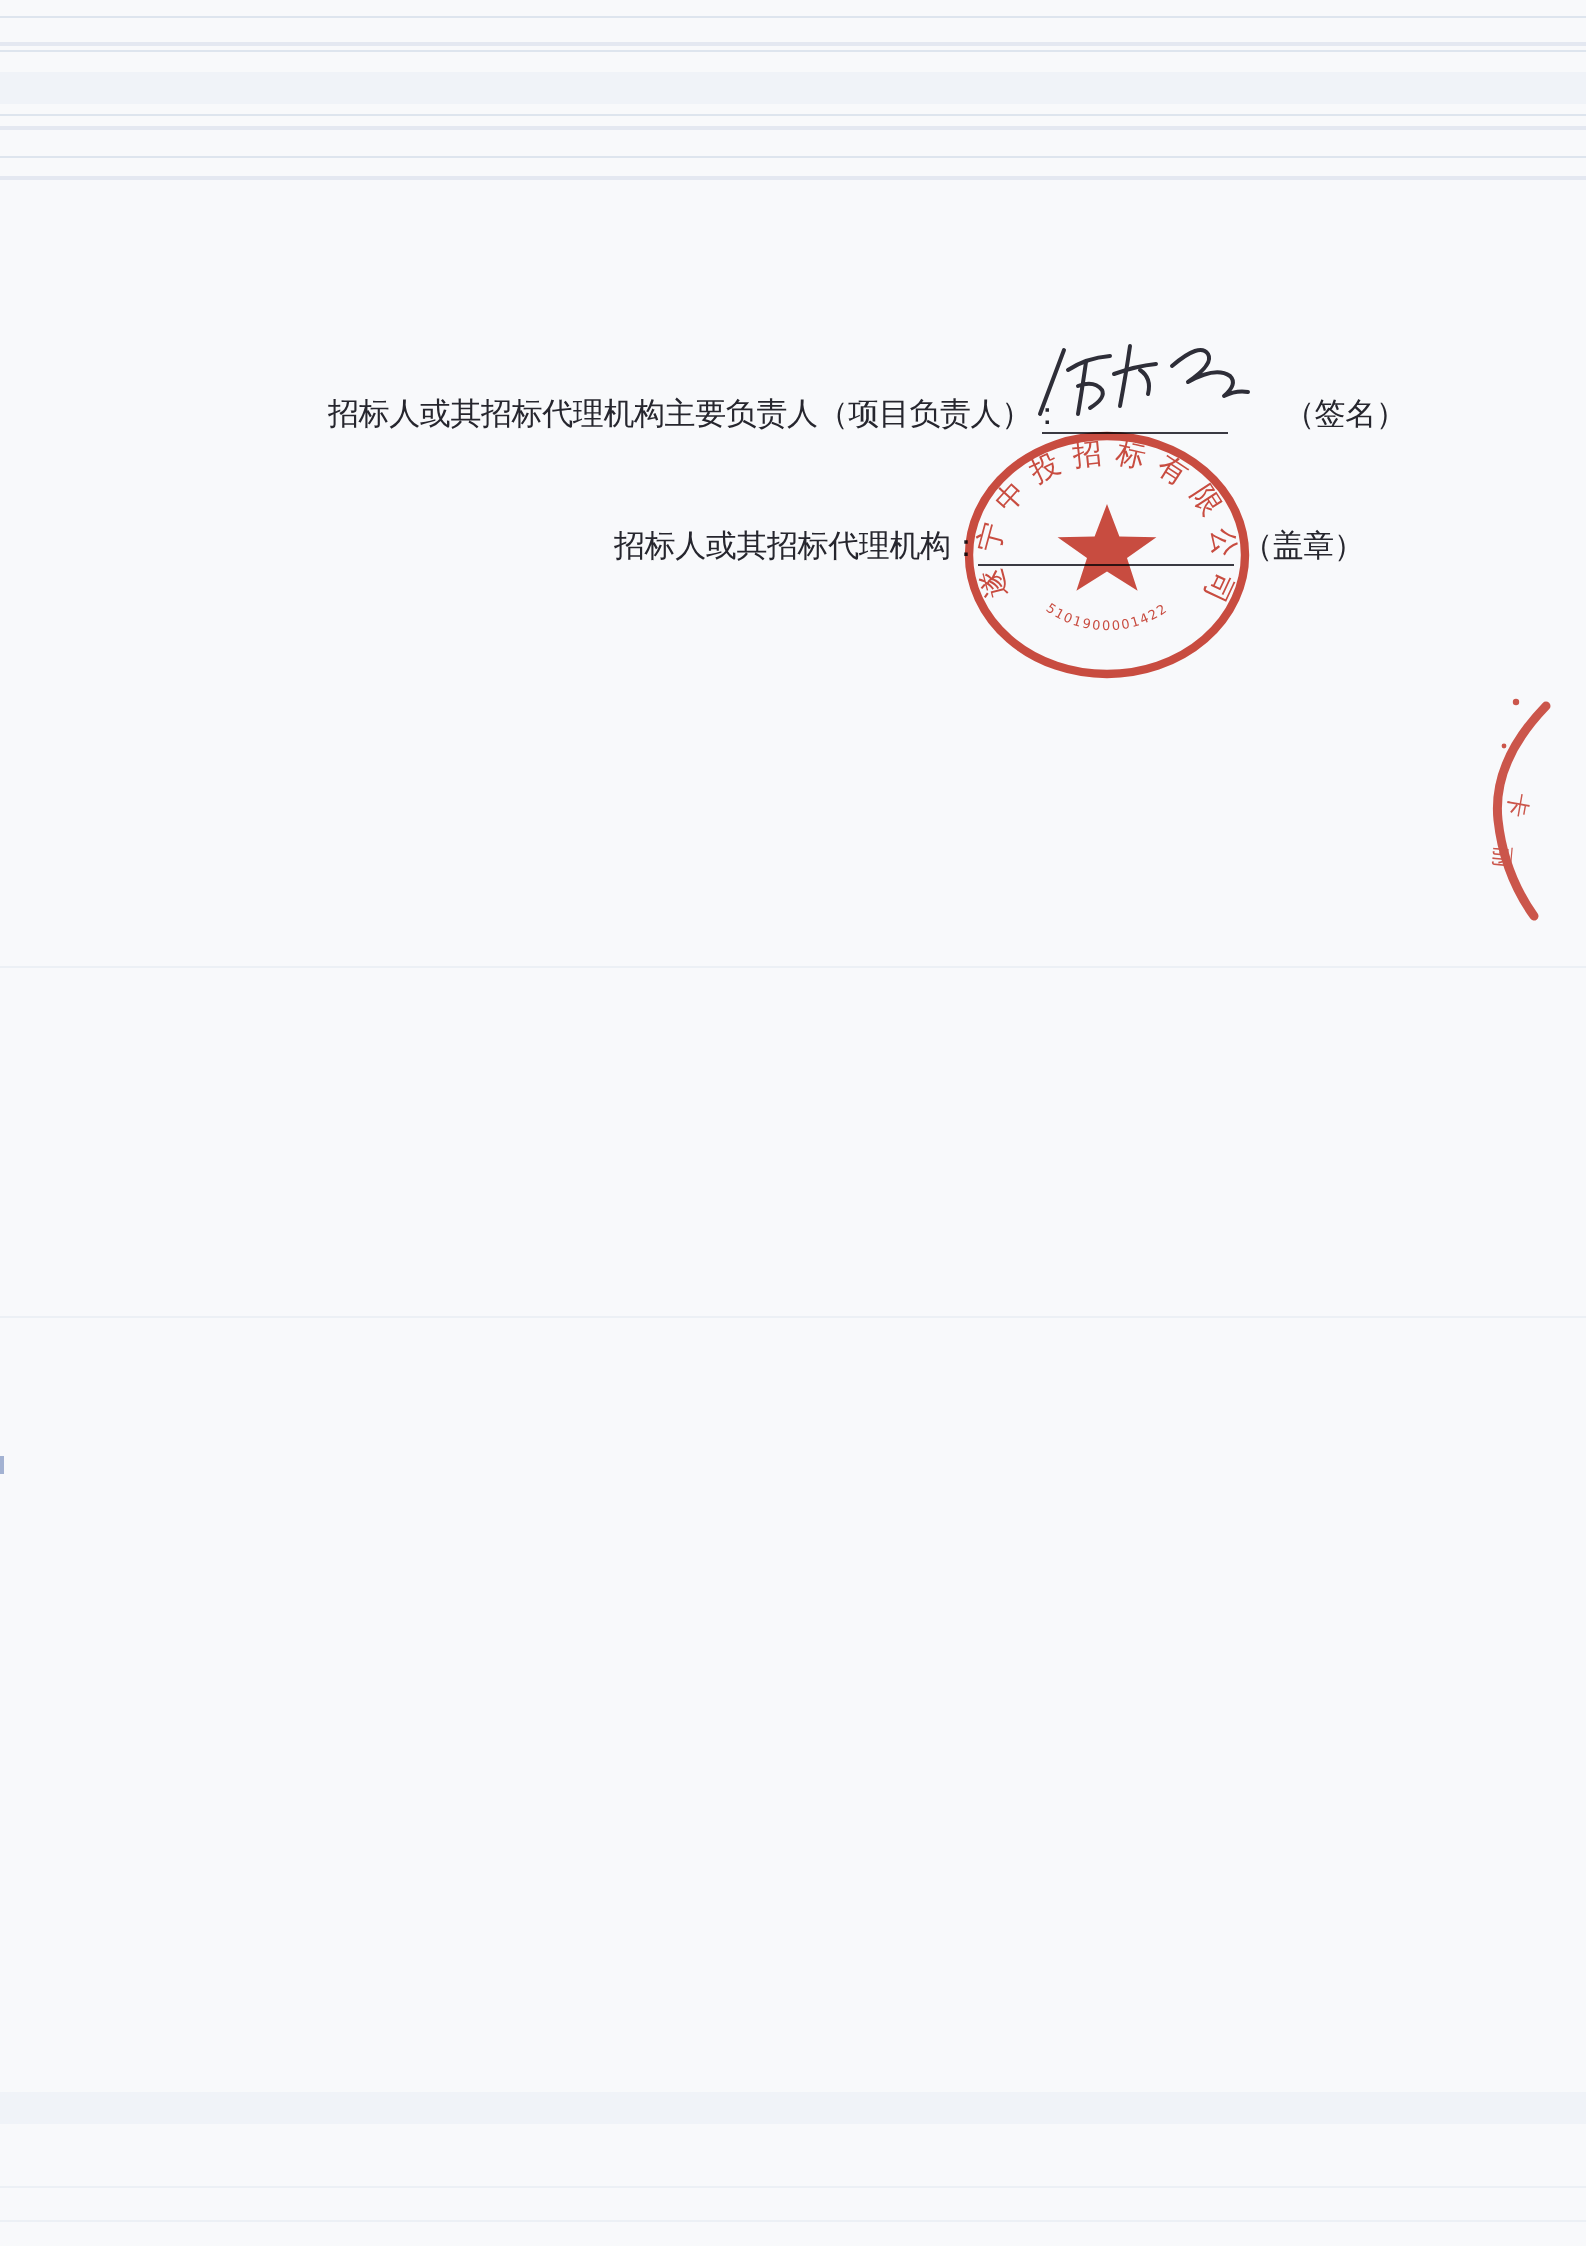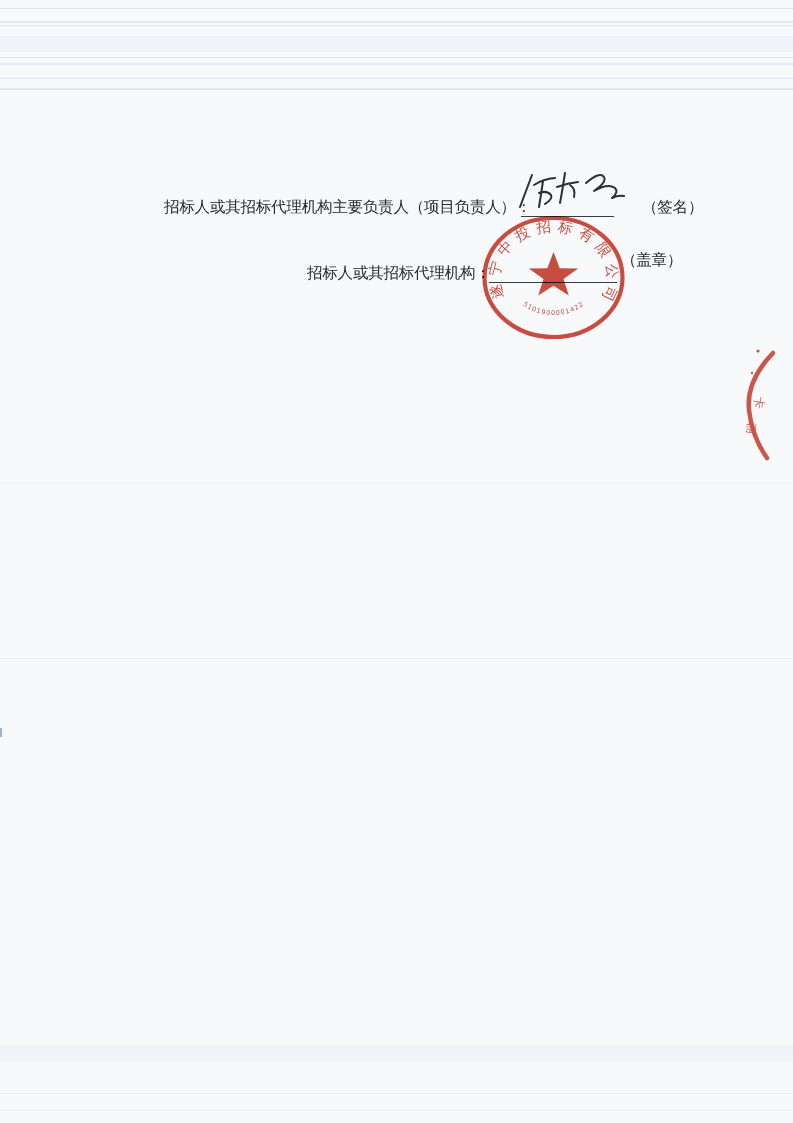--- a/index.html
+++ b/index.html
@@ -79,21 +79,21 @@
       <path d="M33,18 Q31,32 29,44 M29,30 q8,-3 12,2 q2,4 -6,9"></path>
       <path d="M55,10 Q53,24 50,40"></path>
       <path d="M47,24 Q58,20 68,19"></path>
       <path d="M60,22 q6,4 4,12"></path>
       <path d="M76,20 q14,-12 18,-6 q3,5 -10,14 q14,-8 21,-3 q4,4 -3,10 q6,-3 12,-2"></path>
     </g>
   </svg>
 
   <span class="doc-text" style="left:307px;top:263px">招标人或其招标代理机构：</span>
   <div class="sign-line" style="left:489px;top:282px;width:128px"></div>
-  <span class="doc-text" style="left:621px;top:250px">（盖章）</span>
+  <span class="doc-text" style="left:621px;top:263px">（盖章）</span>
 
   <svg class="stamp-svg" width="147" height="127" viewBox="0 0 147 127">
     <ellipse cx="73.5" cy="63.5" rx="69" ry="59.5" fill="none" stroke="#c93a2c" stroke-width="4.2"></ellipse>
     <polygon fill="#c93a2c" points="73.5,38 79.7,54.2 98.2,54.6 83.5,65 88.8,81.4 73.5,71.7 58.2,81.4 63.5,65 48.8,54.6 67.3,54.2"></polygon>
     <defs>
       <path id="nameArc" d="M24.6,82.9 A54,46 0 1 1 122.4,82.9" fill="none"></path>
       <path id="serialArc" d="M35.3,83.4 A45,37.5 0 0 0 111.7,83.4" fill="none"></path>
     </defs>
     <text font-size="14.5" letter-spacing="6" fill="#c93a2c" font-family="Liberation Serif, DejaVu Serif, serif">
       <textPath href="#nameArc">遂宁中投招标有限公司</textPath>

